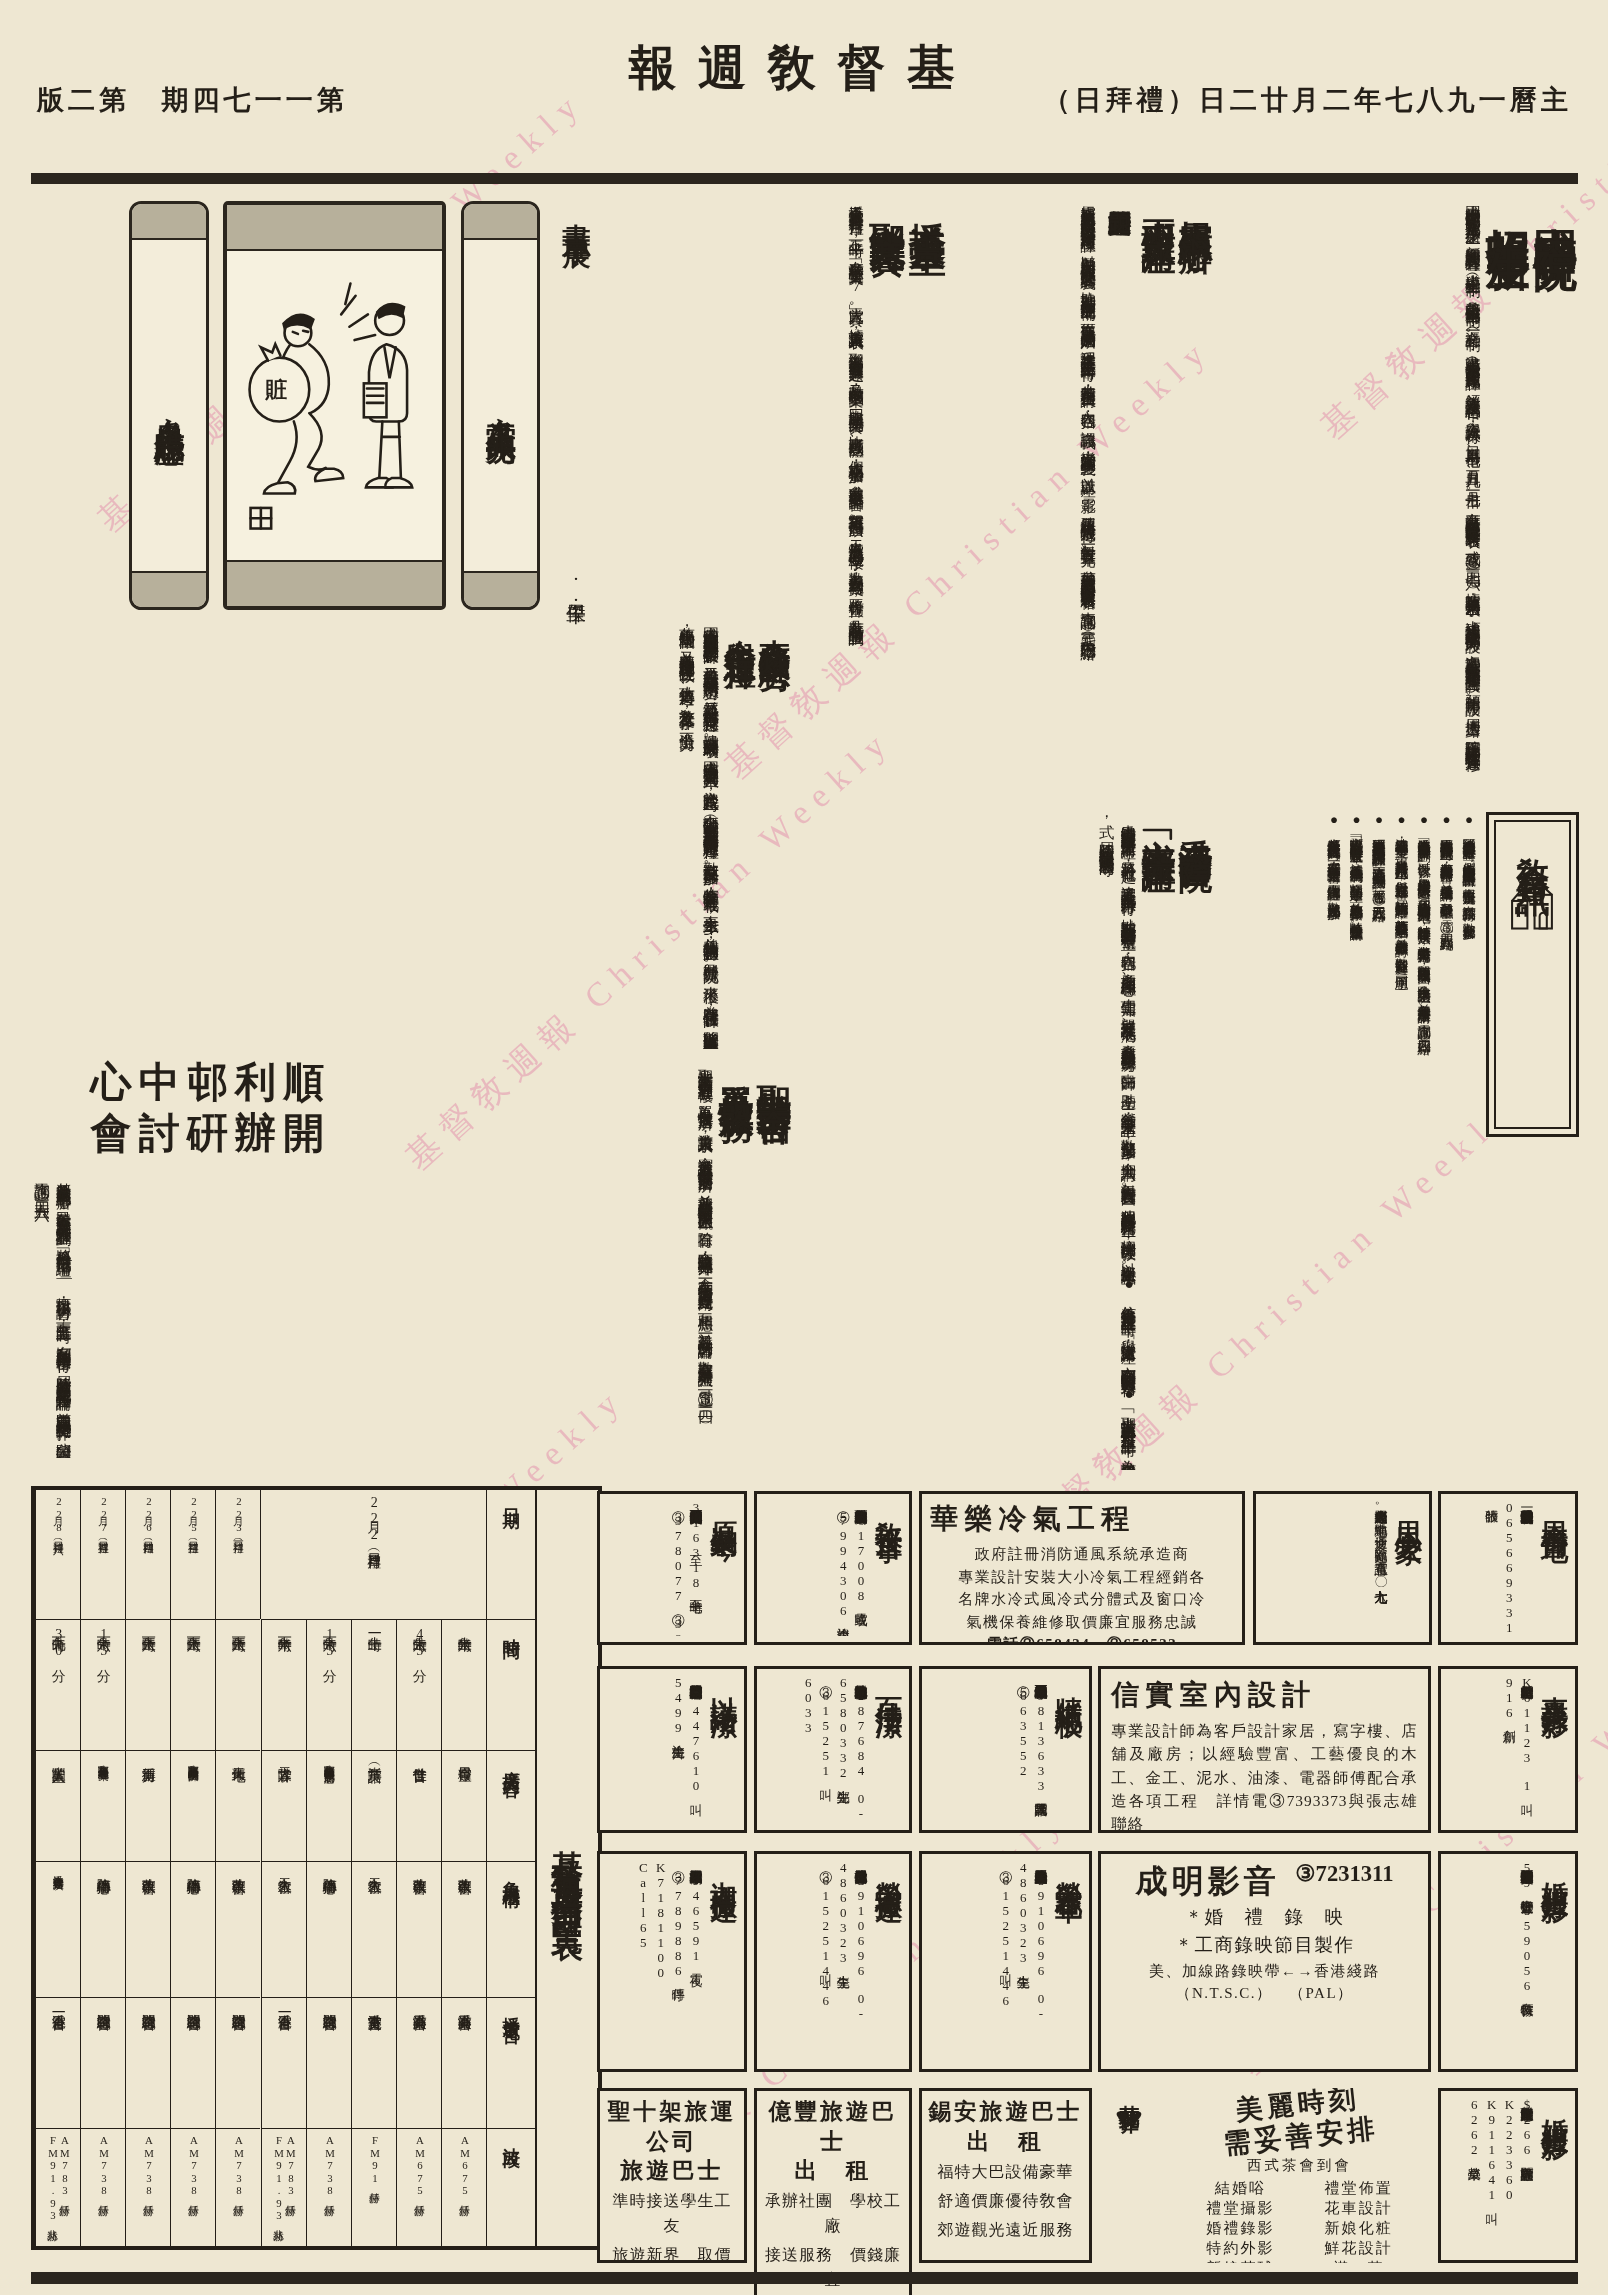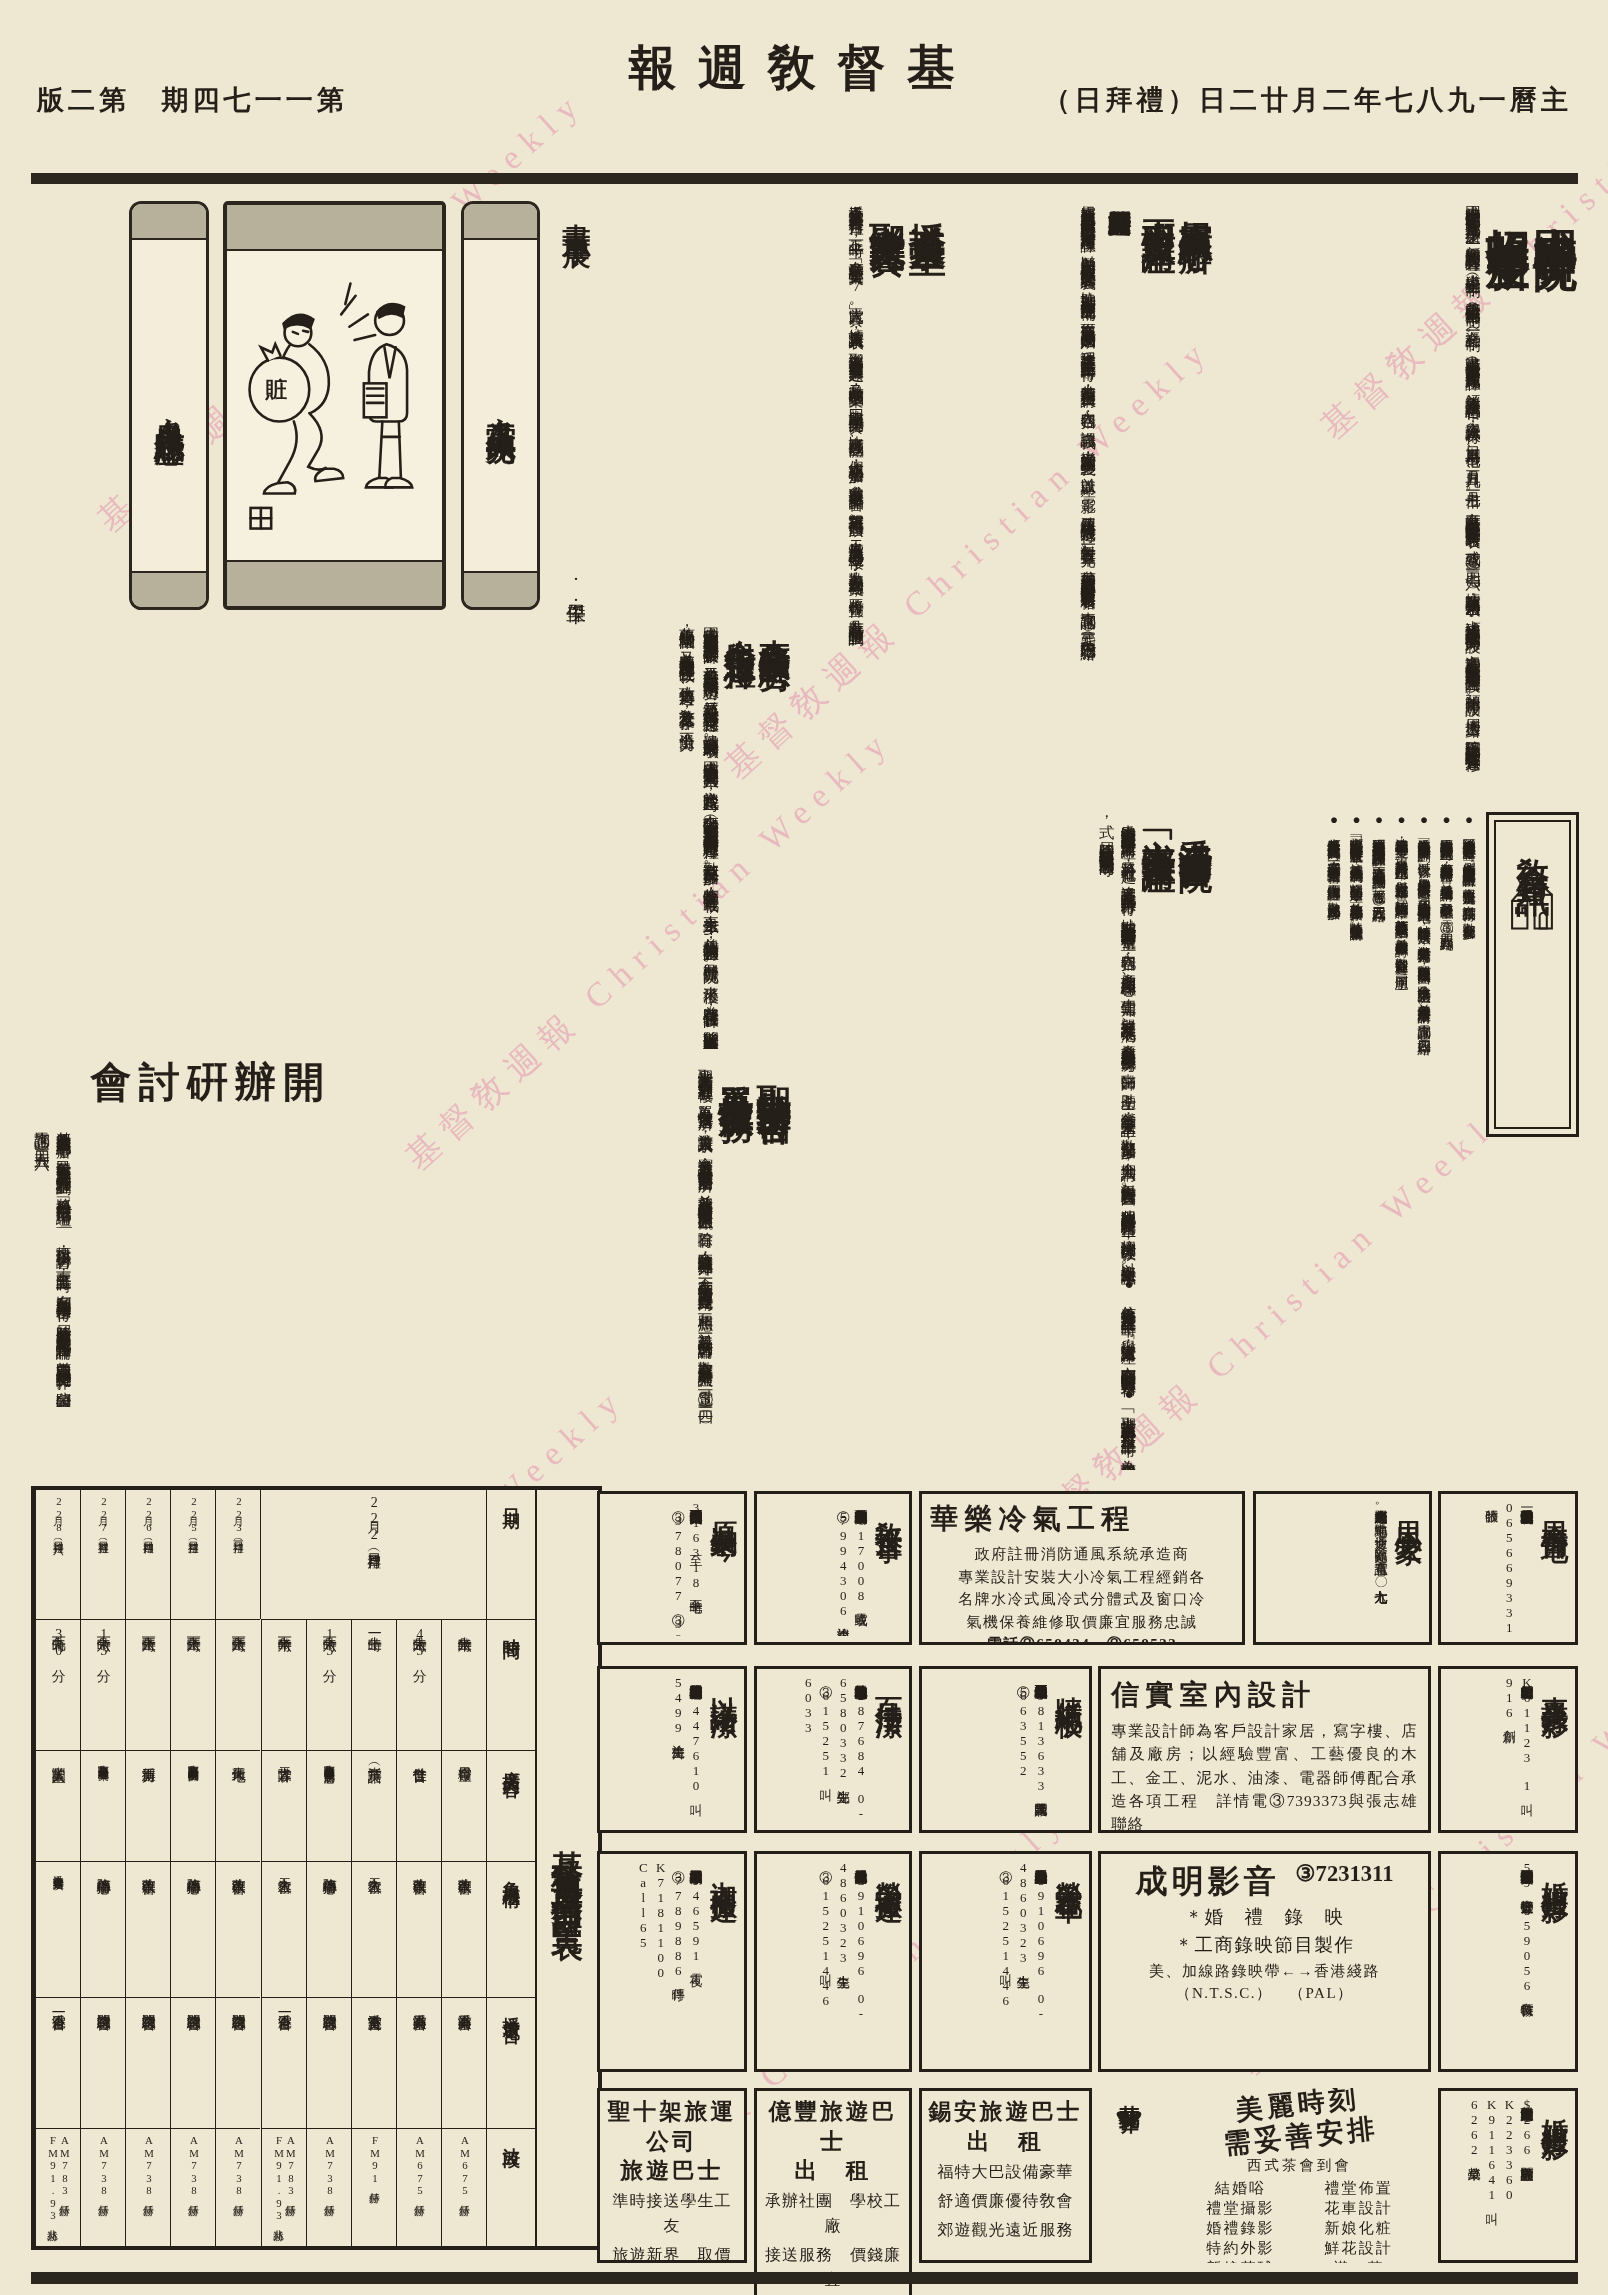--- a/index.html
+++ b/index.html
@@ -190,20 +190,21 @@
   <div class="art" style="left:31px;top:614px;width:761px;height:435px;">
     <div class="hl" style="font-size:32px;">
       <span>李啓榮牧師息勞</span>
       <span>今舉行追思禮拜</span>
     </div>
     <div class="bd" style="font-size:16px;line-height:1.5;">中國佈道會前副會長曁香港萬善堂創辦人李啓榮牧師，於今年二月五日在美國德州侯斯頓市息勞，並經於二月七日在該市舉行安息禮拜，遺體安葬於林園墳場。中國佈道會曁香港萬善堂同人，定於今晚八時正，在尖沙咀聖道堂（金巴利道廿五號五樓）為李啓榮牧師舉行追思禮拜，歡迎其生前友好參加。李牧師在世寄居九十載，事主六十多年，曾任廣州萬善堂牧師，興辦孤兒院。來港後，曾在禮賢會任牧師，後開辦聖道出版社及香港萬善堂、萬善小學曁幼稚園，又曾在香港神學院及建道神學院任敎，一生致力於傳道、敎育及文字工作，不遺餘力。</div>
   </div>
 
   <div class="abs" style="left:31px;top:1057px;width:360px;height:414px;overflow:hidden;">
     <div style="font-size:41px;font-weight:bold;text-align:center;letter-spacing:7.2px;line-height:1.25;">
+      <div>心中邨利順</div>
       <div>會討硏辦開</div>
     </div>
     <div class="bd" style="height:288px;margin-top:10.3px;">基督敎服務處順利邨中心舉辦，公民敎育委員會贊助之「公民先鋒實驗室計劃」，將於今日舉行「飛鵝山下論壇——投票以後」硏討會，下午三時至五時，在順利邨康利樓三樓平台舉行；屆時將公佈順利區公民意識文化調查報告及評論，並由區議員回應及交待有關工作，公開硏討等。上述活動查詢電話③四二六一五六。</div>
   </div>
 
   <div class="art" style="left:399px;top:1057px;width:393px;height:414px;">
     <div class="hl" style="font-size:35px;">
       <span>聖十架堂辦女靑宿舍</span>
       <span>爲單身女性提供服務</span>
     </div>

